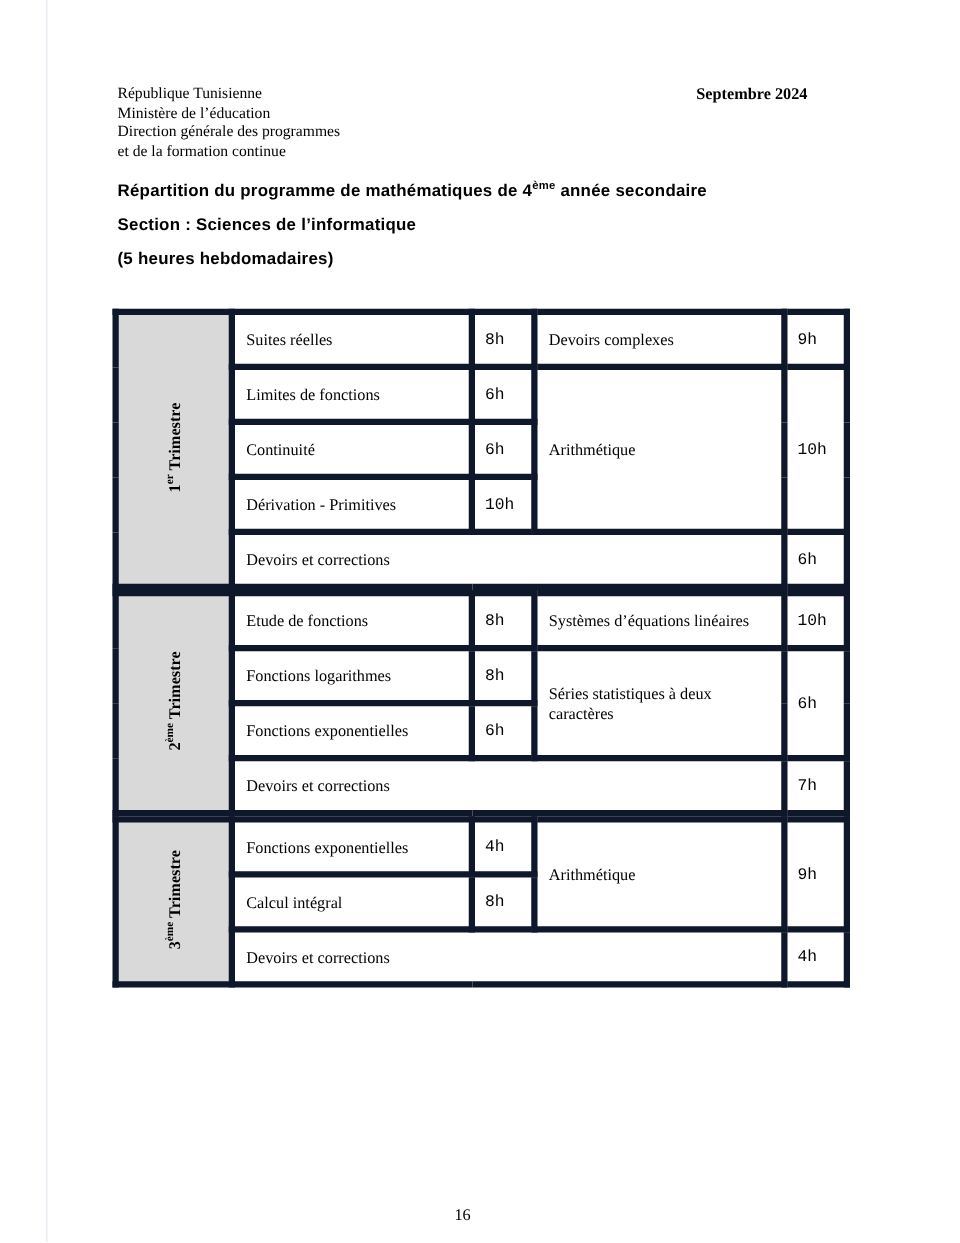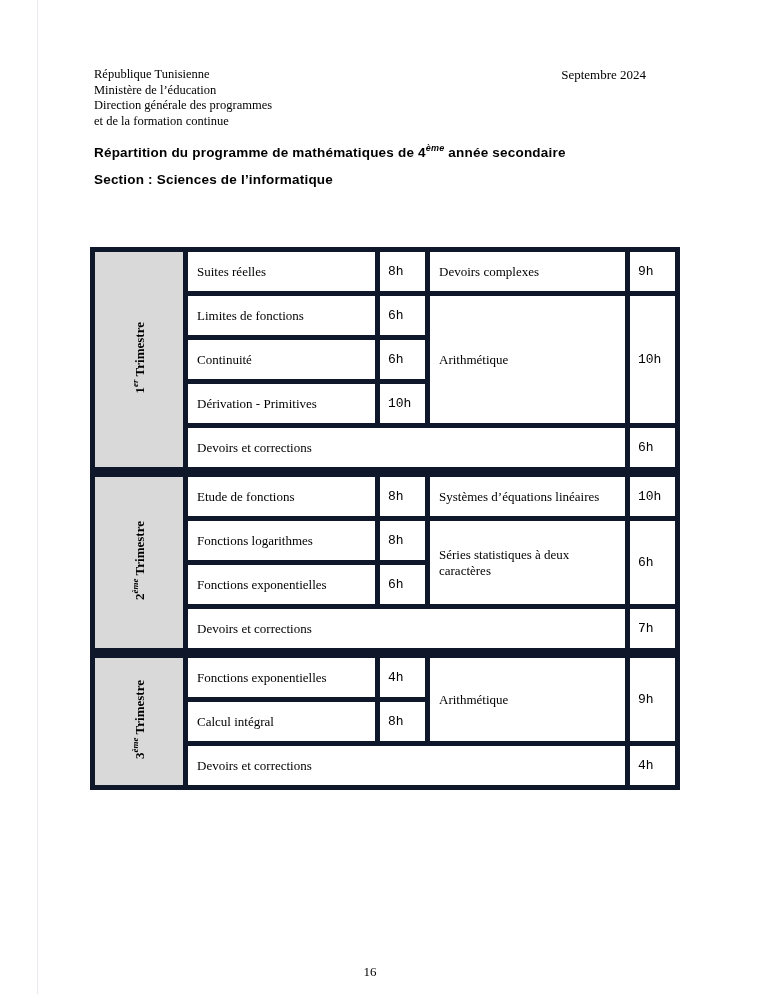--- a/index.html
+++ b/index.html
@@ -20,31 +20,31 @@
     background: #e6e9ef;
   }
   .header {
     position: absolute;
     top: 67px; left: 94px; right: 94px;
     display: flex;
     justify-content: space-between;
     align-items: flex-start;
   }
   .org-block { font-size: 12.5px; line-height: 15.5px; }
-  .date { font-size: 13px; line-height: 15.5px; }
+  .date { font-size: 13px; line-height: 15.5px; font-weight: bold; }
   .title-block {
     position: absolute;
     top: 140px; left: 94px; right: 60px;
     font-family: "Liberation Sans", sans-serif;
     font-weight: bold;
     font-size: 13.5px;
     letter-spacing: 0.2px;
   }
   .title-line { line-height: 16px; margin-bottom: 11px; }
-  .title-line sup, .vlabel sup { font-size: 9px; font-style: italic; }
+  .title-line sup, .vlabel sup { font-size: 9px; }
   .tables {
     position: absolute;
     top: 247px; left: 90px;
     width: 585px;
   }
   table.t-table {
     border-collapse: collapse;
     table-layout: fixed;
     width: 585px;
     border: 2px solid #000000;
@@ -93,20 +93,21 @@
       <div>Ministère de l’éducation</div>
       <div>Direction générale des programmes</div>
       <div>et de la formation continue</div>
     </div>
     <div class="date">Septembre 2024</div>
   </div>
 
   <div class="title-block">
     <div class="title-line"><span>Répartition du programme de mathématiques de 4</span><sup>ème</sup><span> année secondaire</span></div>
     <div class="title-line">Section : Sciences de l’informatique</div>
+    <div class="title-line">(5 heures hebdomadaires)</div>
   </div>
 
   <div class="tables">
 
     <table class="t-table">
       <colgroup>
         <col class="col-label">
           <col class="col-topic">
           <col class="col-hours">
           <col class="col-rtopic">

